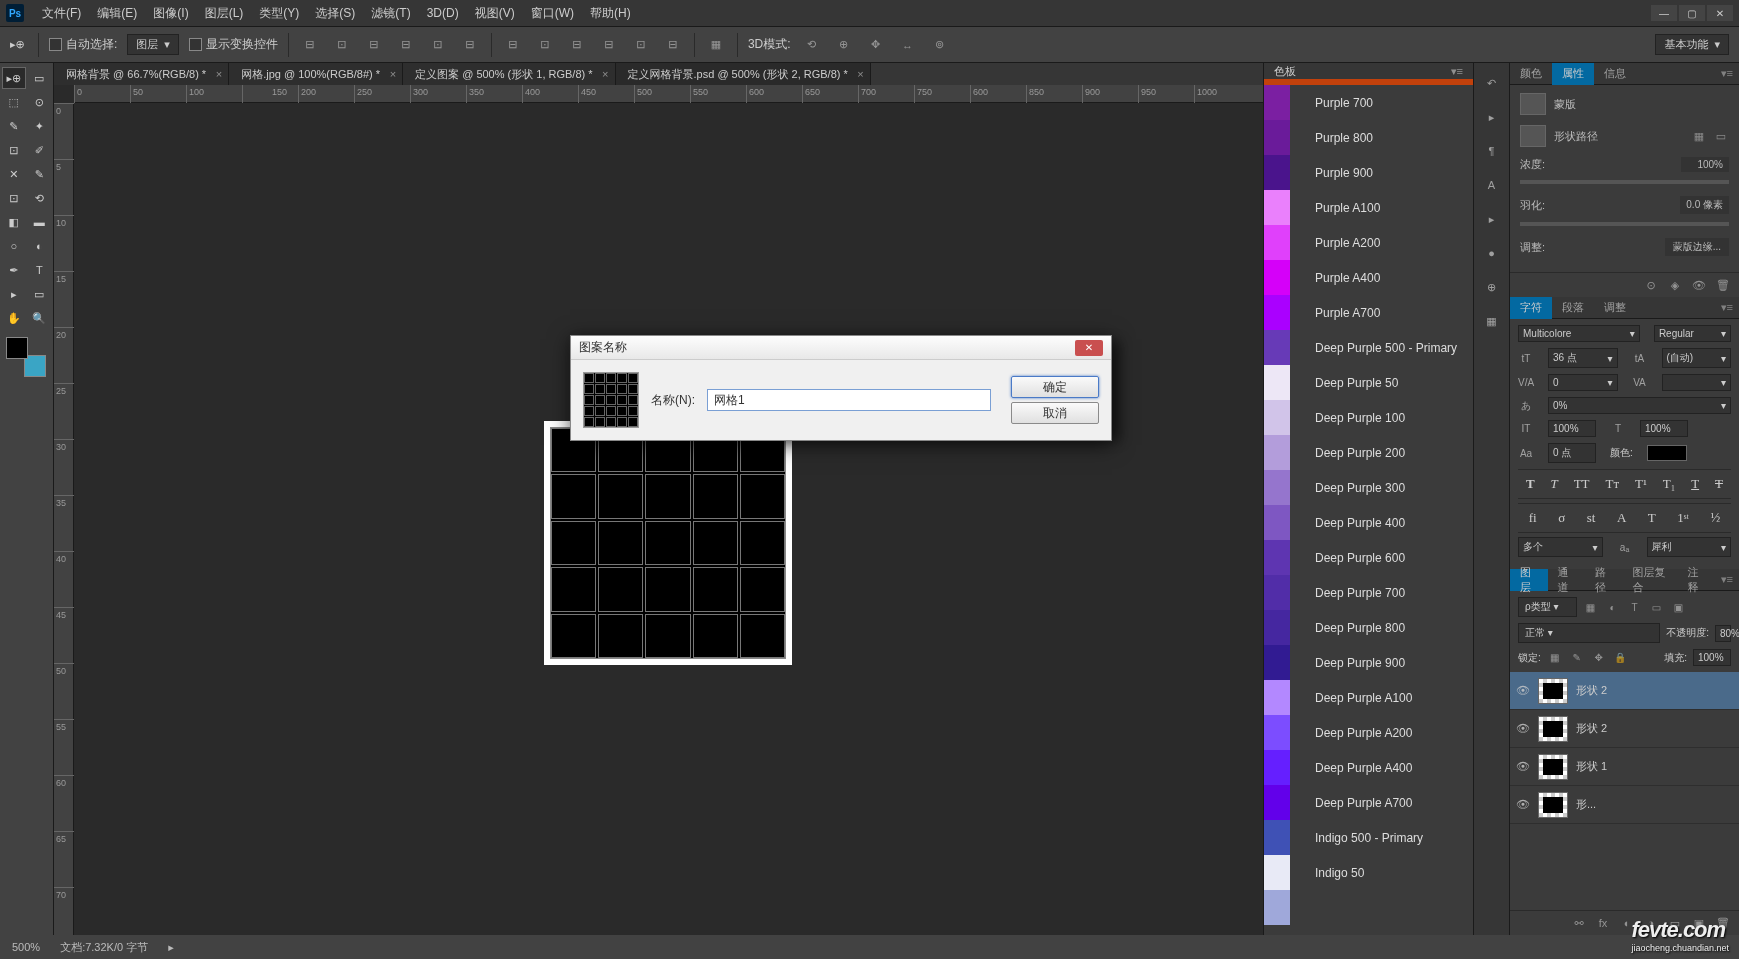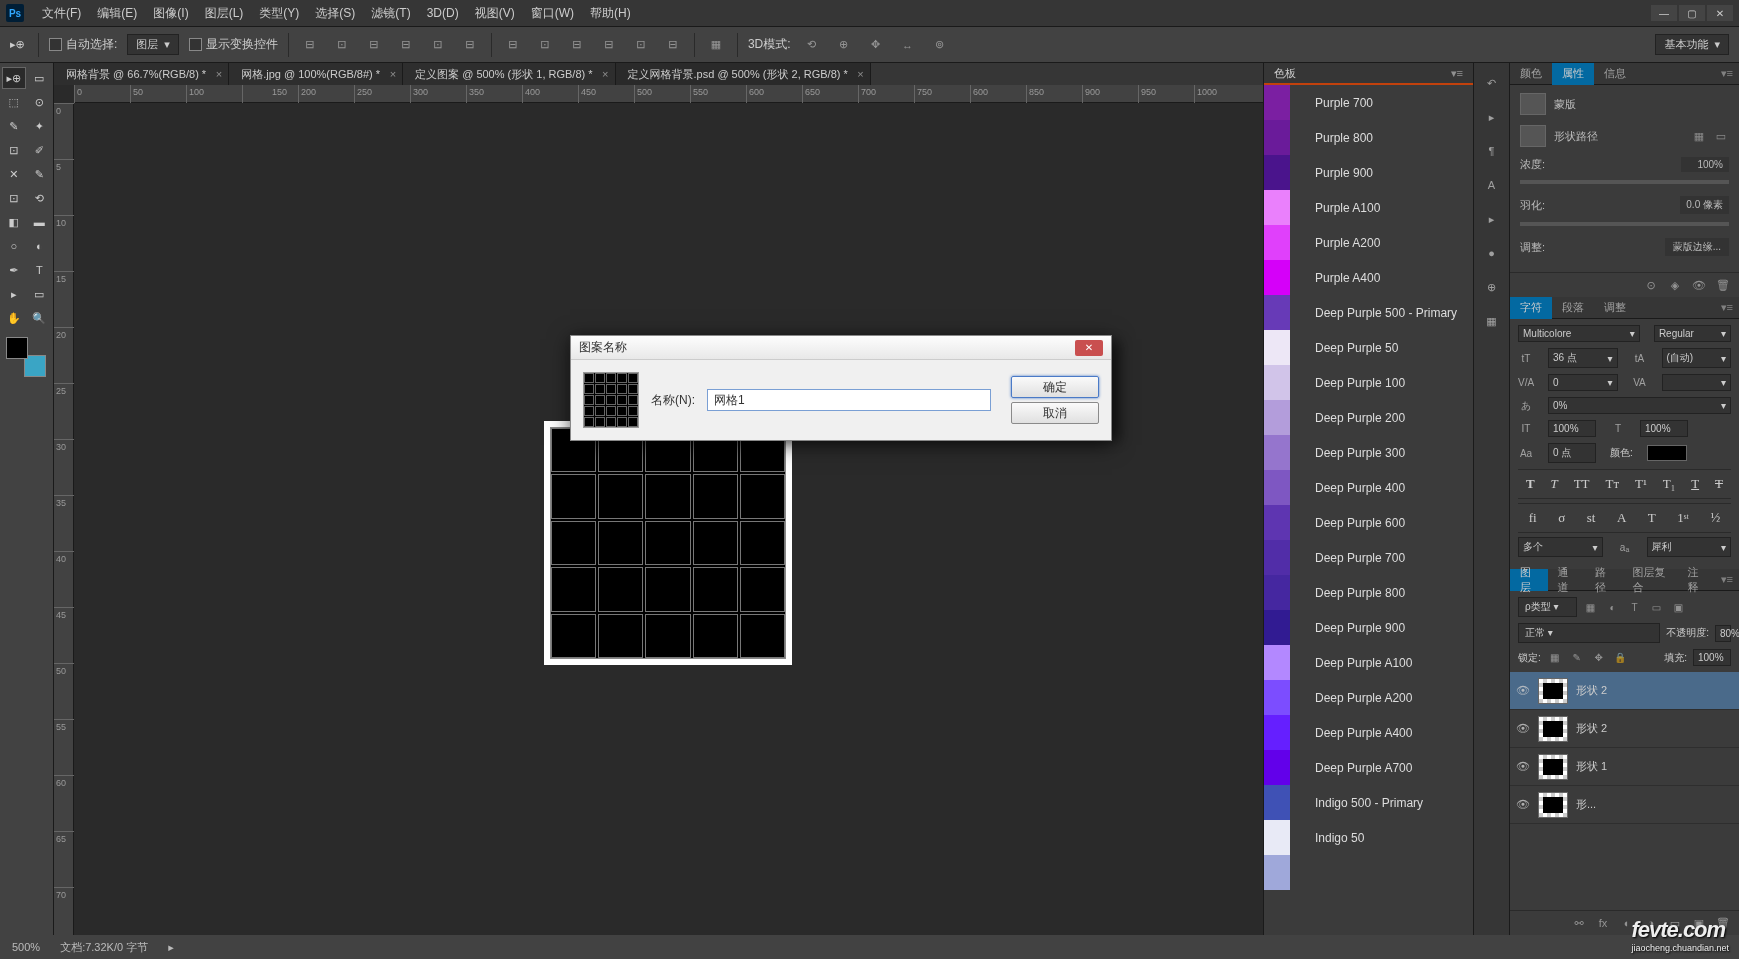--- a/index.html
+++ b/index.html
@@ -60,21 +60,21 @@
 .dialog-preview{width:56px;height:56px;border:1px solid #999;background:#000;display:grid;grid-template-columns:repeat(5,1fr);grid-template-rows:repeat(5,1fr);gap:1px}
 .dp-cell{background:#000;border:1px solid #666}
 .dialog-field-label{color:#333;font-size:12px}
 .dialog-input{flex:1;height:22px;border:1px solid #7a9fd4;background:#fff;padding:0 6px;color:#333;font-size:12px}
 .dialog-buttons{display:flex;flex-direction:column;gap:4px;margin-left:8px}
 .dialog-btn{width:88px;height:22px;background:linear-gradient(#fafafa,#e0e0e0);border:1px solid #8a8a8a;color:#333;font-size:12px;cursor:pointer;border-radius:2px}
 .dialog-btn.primary{border:1px solid #4a7ac7;box-shadow:0 0 3px #4a7ac7}
 
 
 .swatches-panel{width:210px;background:#3b3b3b;display:flex;flex-direction:column;border-left:1px solid #1a1a1a}
-.panel-tab{height:22px;background:#363636;display:flex;align-items:center;padding:0 10px;font-size:11px;border-bottom:2px solid #c2410c}
+.panel-tab{height:22px;background:#363636;display:flex;align-items:center;padding:0 10px;font-size:11px;border-bottom:6px solid #c2410c}
 .panel-tab .menu-icon{margin-left:auto;opacity:0.6}
 .swatch-list{flex:1;overflow:auto}
 .swatch-row{height:35px;display:flex;align-items:center;cursor:pointer}
 .swatch-color{width:26px;height:35px;flex-shrink:0}
 .swatch-name{padding-left:25px;font-size:12px;color:#ddd;white-space:nowrap}
 
 
 .vstrip{width:36px;background:#363636;display:flex;flex-direction:column;align-items:center;padding-top:10px;gap:14px;border-left:1px solid #1a1a1a}
 .vstrip-btn{width:20px;height:20px;opacity:0.7;cursor:pointer;display:flex;align-items:center;justify-content:center}
 
@@ -384,20 +384,24 @@
         </div>
         <div class="swatch-row">
           <div class="swatch-color" style="background: rgb(224, 64, 251);"></div>
           <div class="swatch-name">Purple A200</div>
         </div>
         <div class="swatch-row">
           <div class="swatch-color" style="background: rgb(213, 0, 249);"></div>
           <div class="swatch-name">Purple A400</div>
         </div>
         <div class="swatch-row">
+          <div class="swatch-color" style="background: rgb(170, 0, 255);"></div>
+          <div class="swatch-name">Purple A700</div>
+        </div>
+        <div class="swatch-row">
           <div class="swatch-color" style="background: rgb(103, 58, 183);"></div>
           <div class="swatch-name">Deep Purple 500 - Primary</div>
         </div>
         <div class="swatch-row">
           <div class="swatch-color" style="background: rgb(237, 231, 246);"></div>
           <div class="swatch-name">Deep Purple 50</div>
         </div>
         <div class="swatch-row">
           <div class="swatch-color" style="background: rgb(209, 196, 233);"></div>
           <div class="swatch-name">Deep Purple 100</div>

